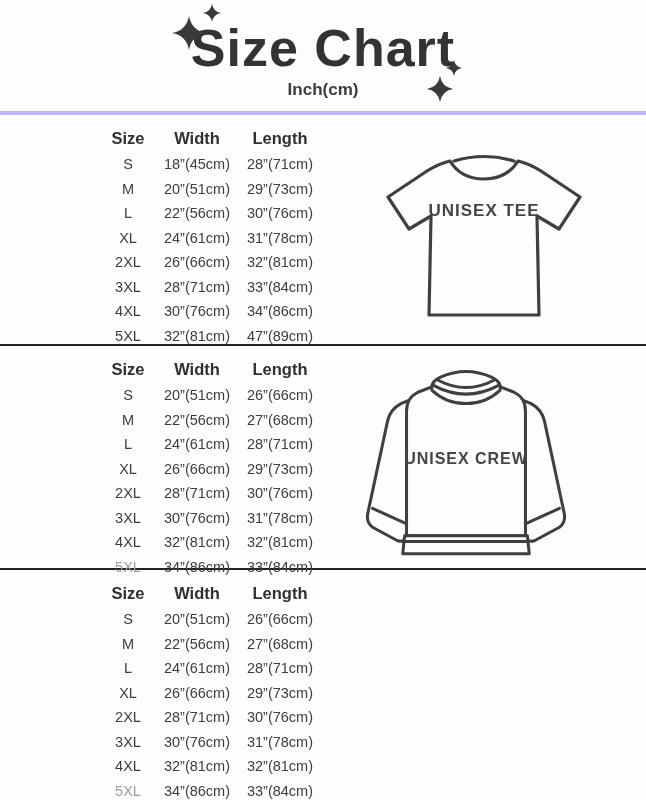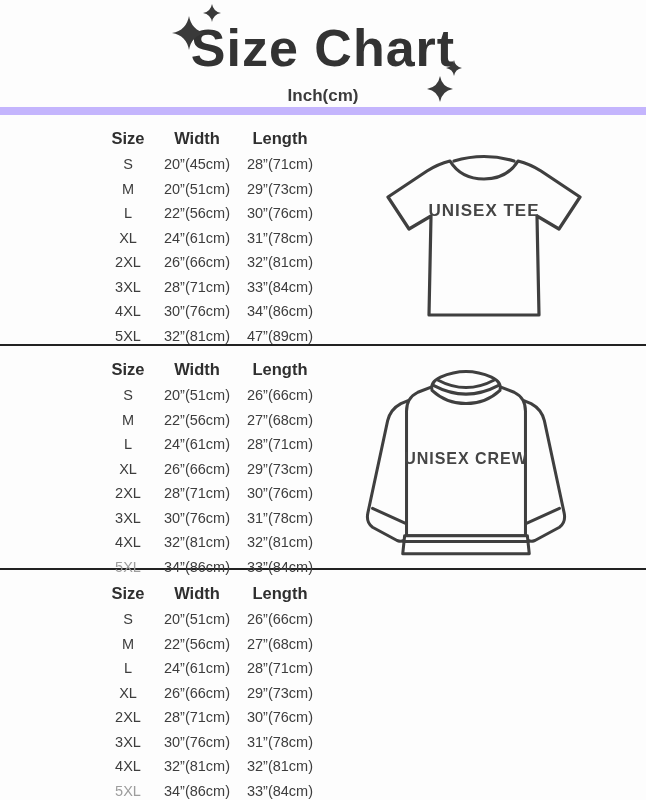--- a/index.html
+++ b/index.html
@@ -2,27 +2,27 @@
 <html><head>
 <meta charset="utf-8">
 <style>
   * { margin:0; padding:0; box-sizing:border-box; }
   body { font-family:"Liberation Sans", sans-serif; background:#ffffff; }
   .canvas{
     position:relative; width:646px; height:800px; margin:0 auto;
     background:#fdfdfd; color:#3b3b3b; overflow:hidden;
   }
   
-  .header{ position:relative; height:115px; border-bottom:8px solid #c4b5fd; }
+  .header{ position:relative; height:115px; border-bottom:4px solid #c4b5fd; }
   .page-title{
     text-align:center; padding-top:18px;
     font-size:52px; font-weight:bold; letter-spacing:1px; color:#333;
   }
   .page-subtitle{
-    text-align:center; margin-top:8px;
+    text-align:center; margin-top:2px;
     font-size:17px; font-weight:bold; color:#3b3b3b;
   }
   .sparkle{ position:absolute; }
   .sparkle svg{ display:block; }
   .sp-l-big  { left:172px; top:16px; }
   .sp-l-small{ left:203px; top:4px;  }
   .sp-r-small{ left:446px; top:60px; }
   .sp-r-big  { left:427px; top:76px; }
   
   .section{ position:relative; width:100%; }
@@ -104,21 +104,21 @@
       <thead>
         <tr>
           <th>Size</th>
           <th>Width</th>
           <th>Length</th>
         </tr>
       </thead>
       <tbody>
           <tr>
             <td>S</td>
-            <td>20”(45cm)</td>
+            <td>18”(45cm)</td>
             <td>28”(71cm)</td>
           </tr>
           <tr>
             <td>M</td>
             <td>20”(51cm)</td>
             <td>29”(73cm)</td>
           </tr>
           <tr>
             <td>L</td>
             <td>22”(56cm)</td>

